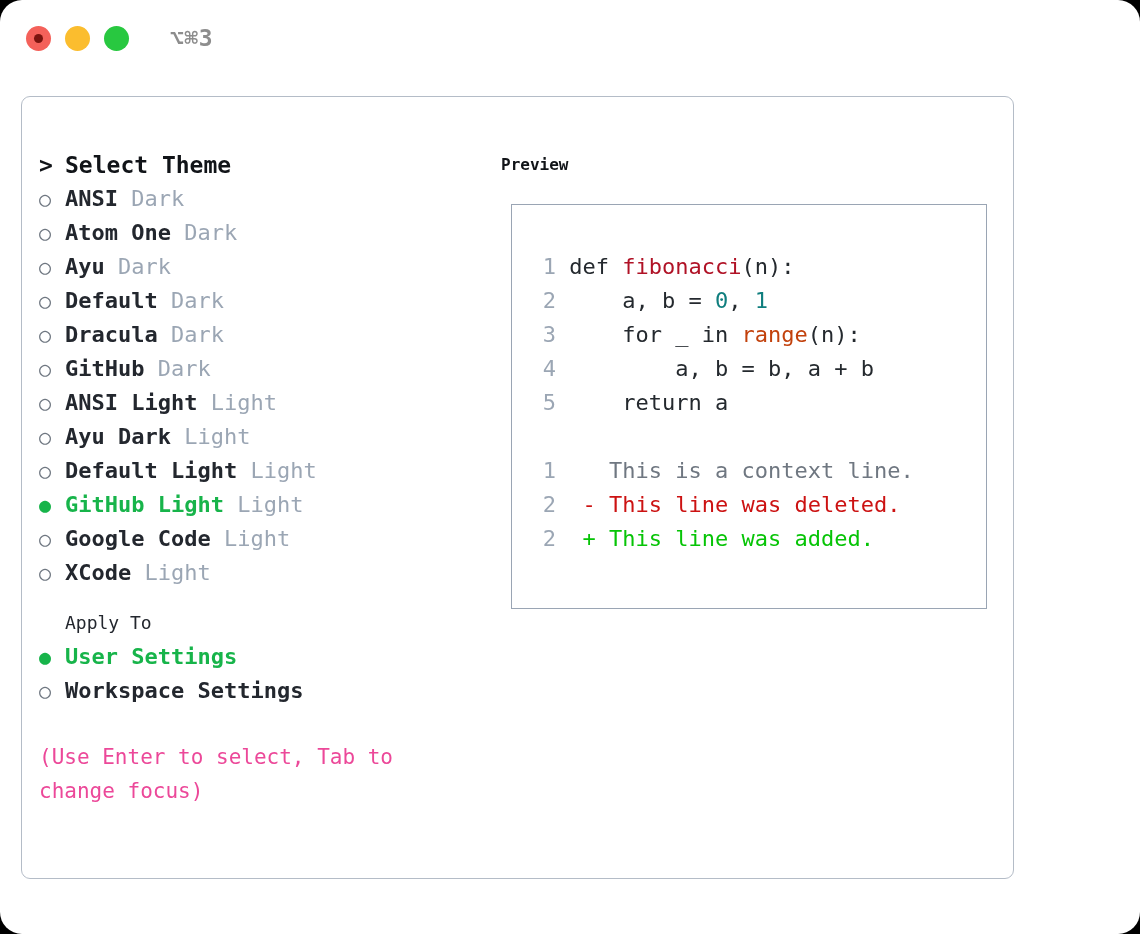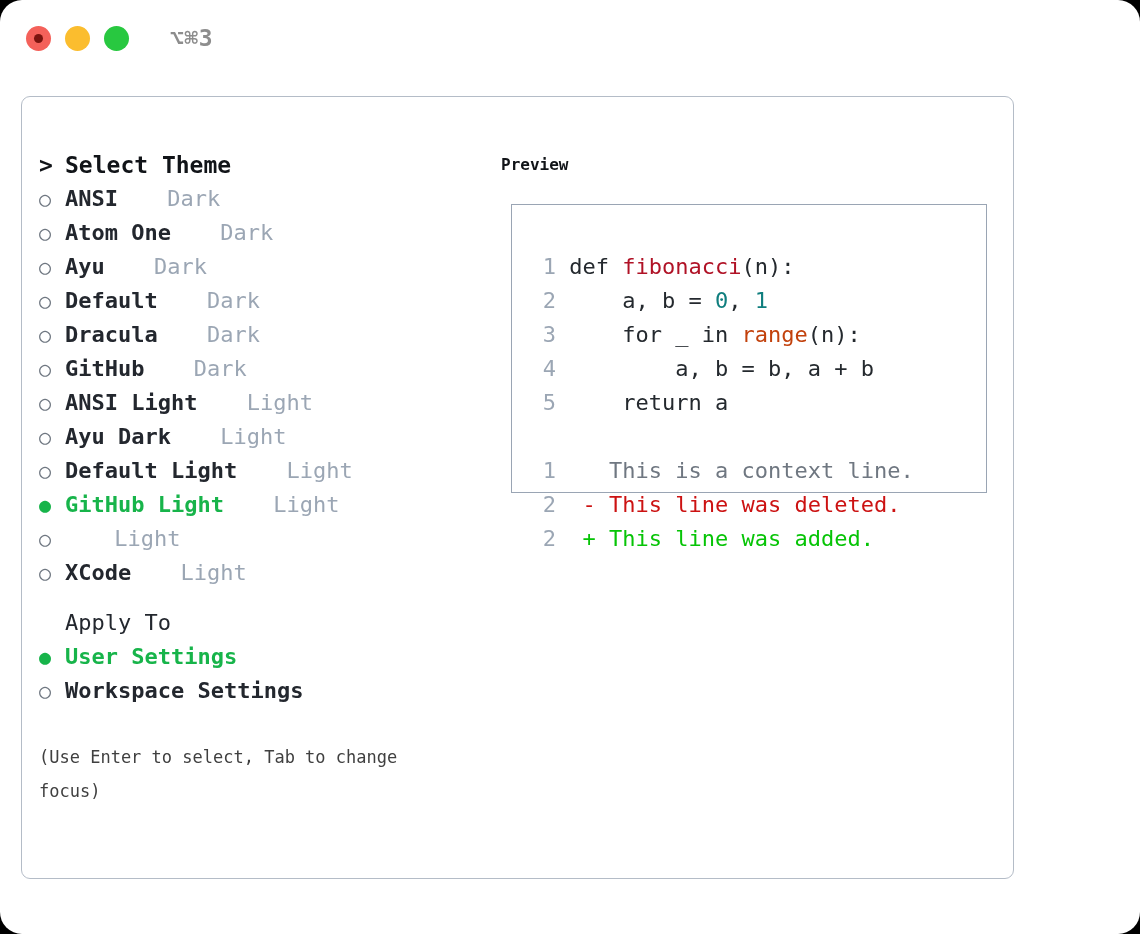--- a/index.html
+++ b/index.html
@@ -111,59 +111,59 @@
   .bullet {
     display: inline-block;
     width: 26px;
     flex: none;
     color: #6f7781;
     font-size: 20px;
   }
   .opt-row.selected .bullet { color: #17b44a; }
   .opt-row.selected .opt-label { color: #17b44a; }
   .opt-label { color: #23272e; font-weight: bold; }
-  .opt-badge { color: #9ba6b4; margin-left: 36px; }
+  .opt-badge { color: #9ba6b4; }
 
   .spacer-sm { height: 16px; }
 
   #apply-head {
-    font-size: 22px;
+    font-size: 18px;
     color: #23272e;
     line-height: 34px;
     white-space: pre;
     display: flex;
     align-items: flex-end;
   }
   #apply-head .marker { color: transparent; font-weight: normal; }
   #apply-head .apply-title { color: #23272e; }
 
   #hint {
     margin-top: 32px;
-    font-size: 17px;
-    line-height: 34px;
-    color: #404040;
+    font-size: 21px;
+    line-height: 34px;
+    color: #ec4899;
     width: 410px;
   }
 
   
   #preview-head {
     position: absolute;
     left: 479px; top: 51px;
     font-size: 16px;
     font-weight: bold;
     color: #111418;
     line-height: 34px;
     white-space: pre;
   }
 
   #preview-box {
     position: absolute;
     left: 489px; top: 107px;
     width: 476px;
-    height: 289px;
+    height: 405px;
     border: 1.6px solid #9aa5b4;
     background: #ffffff;
   }
 
   #code {
     position: absolute;
     left: 22px; top: 45px;
     font-size: 22px;
     line-height: 34px;
     white-space: pre;
@@ -213,21 +213,21 @@
           <div class="opt-row"><span class="bullet">○</span><span class="opt-label">ANSI</span><span class="opt-badge"> Dark</span></div>
           <div class="opt-row"><span class="bullet">○</span><span class="opt-label">Atom One</span><span class="opt-badge"> Dark</span></div>
           <div class="opt-row"><span class="bullet">○</span><span class="opt-label">Ayu</span><span class="opt-badge"> Dark</span></div>
           <div class="opt-row"><span class="bullet">○</span><span class="opt-label">Default</span><span class="opt-badge"> Dark</span></div>
           <div class="opt-row"><span class="bullet">○</span><span class="opt-label">Dracula</span><span class="opt-badge"> Dark</span></div>
           <div class="opt-row"><span class="bullet">○</span><span class="opt-label">GitHub</span><span class="opt-badge"> Dark</span></div>
           <div class="opt-row"><span class="bullet">○</span><span class="opt-label">ANSI Light</span><span class="opt-badge"> Light</span></div>
           <div class="opt-row"><span class="bullet">○</span><span class="opt-label">Ayu Dark</span><span class="opt-badge"> Light</span></div>
           <div class="opt-row"><span class="bullet">○</span><span class="opt-label">Default Light</span><span class="opt-badge"> Light</span></div>
           <div class="opt-row selected"><span class="bullet">●</span><span class="opt-label">GitHub Light</span><span class="opt-badge"> Light</span></div>
-          <div class="opt-row"><span class="bullet">○</span><span class="opt-badge"> Light</span></div>
+          <div class="opt-row"><span class="bullet">○</span><span class="opt-label">Google Code</span><span class="opt-badge"> Light</span></div>
           <div class="opt-row"><span class="bullet">○</span><span class="opt-label">XCode</span><span class="opt-badge"> Light</span></div>
         </div>
 
       <div class="spacer-sm"></div>
 
       <div id="apply-head">
         <span class="marker">&nbsp;</span><span class="apply-title">Apply To</span>
       </div>
 
       <div id="apply-list">

